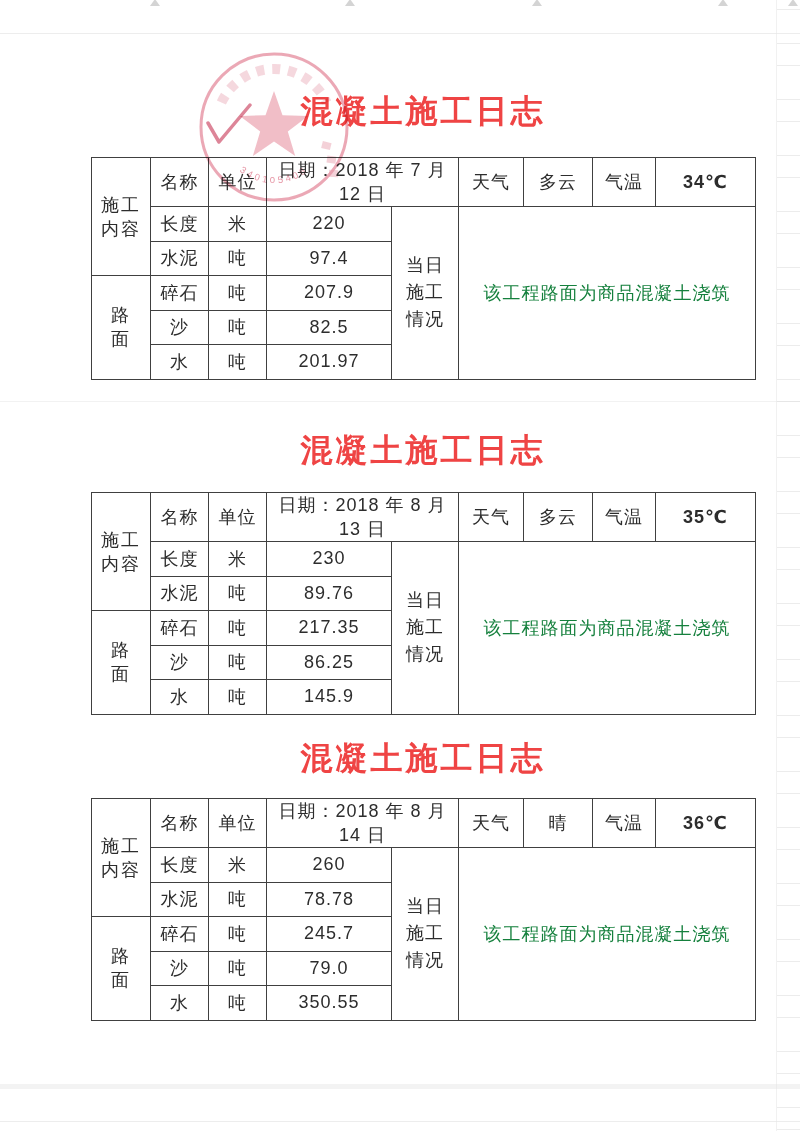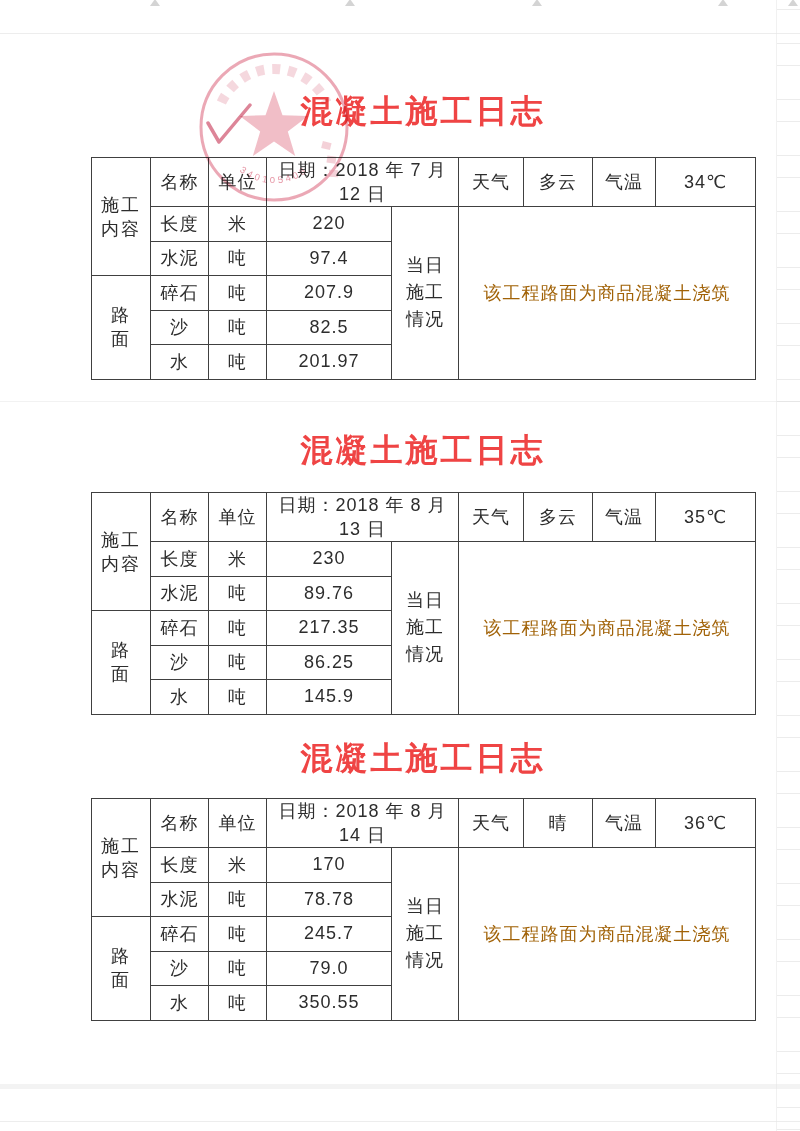--- a/index.html
+++ b/index.html
@@ -59,22 +59,22 @@
     padding:0;font-size:18px;overflow:hidden;
     letter-spacing:1px;
   }
   table.log tr{height:34.5px;}
   table.log tr.head{height:35px;}
   td.grp span{display:block;line-height:24px;letter-spacing:2px;}
   td.daily{font-size:17px;}
   td.daily span{line-height:27px;letter-spacing:1px;font-family:Liberation Serif, serif;}
   td.date-cell{text-align:left;padding-left:13px;font-size:16px;letter-spacing:.5px;}
   td.num{font-size:17px;letter-spacing:1.5px;}
-  td.temp{font-size:17px;letter-spacing:.5px;}
-  td.remark{text-align:left;padding-left:14px;font-size:16px;letter-spacing:1px;color:#a16207;}
+  td.temp{font-size:17px;letter-spacing:.5px;font-weight:bold;}
+  td.remark{text-align:left;padding-left:14px;font-size:16px;letter-spacing:1px;color:#15803d;}
 
   
   .stamp{
     position:absolute;left:196px;top:46px;width:156px;height:162px;
     z-index:3;mix-blend-mode:multiply;opacity:.8;filter:blur(.3px);
   }
   .checkmark{
     position:absolute;left:204px;top:99px;width:52px;height:52px;
     z-index:4;mix-blend-mode:multiply;opacity:.85;
   }
@@ -248,21 +248,21 @@
     <td>单位</td>
     <td class="date-cell" colspan="2">日期：2018 年 8 月 14 日</td>
     <td>天气</td>
     <td>晴</td>
     <td>气温</td>
     <td class="temp">36℃</td>
   </tr>
   <tr>
     <td>长度</td>
     <td>米</td>
-    <td class="num">170</td>
+    <td class="num">260</td>
     <td class="grp daily" rowspan="5">
       <span>当日</span>
       <span>施工</span>
       <span>情况</span>
     </td>
     <td class="remark" rowspan="5" colspan="4">该工程路面为商品混凝土浇筑</td>
   </tr>
   <tr>
     <td>水泥</td>
     <td>吨</td>

